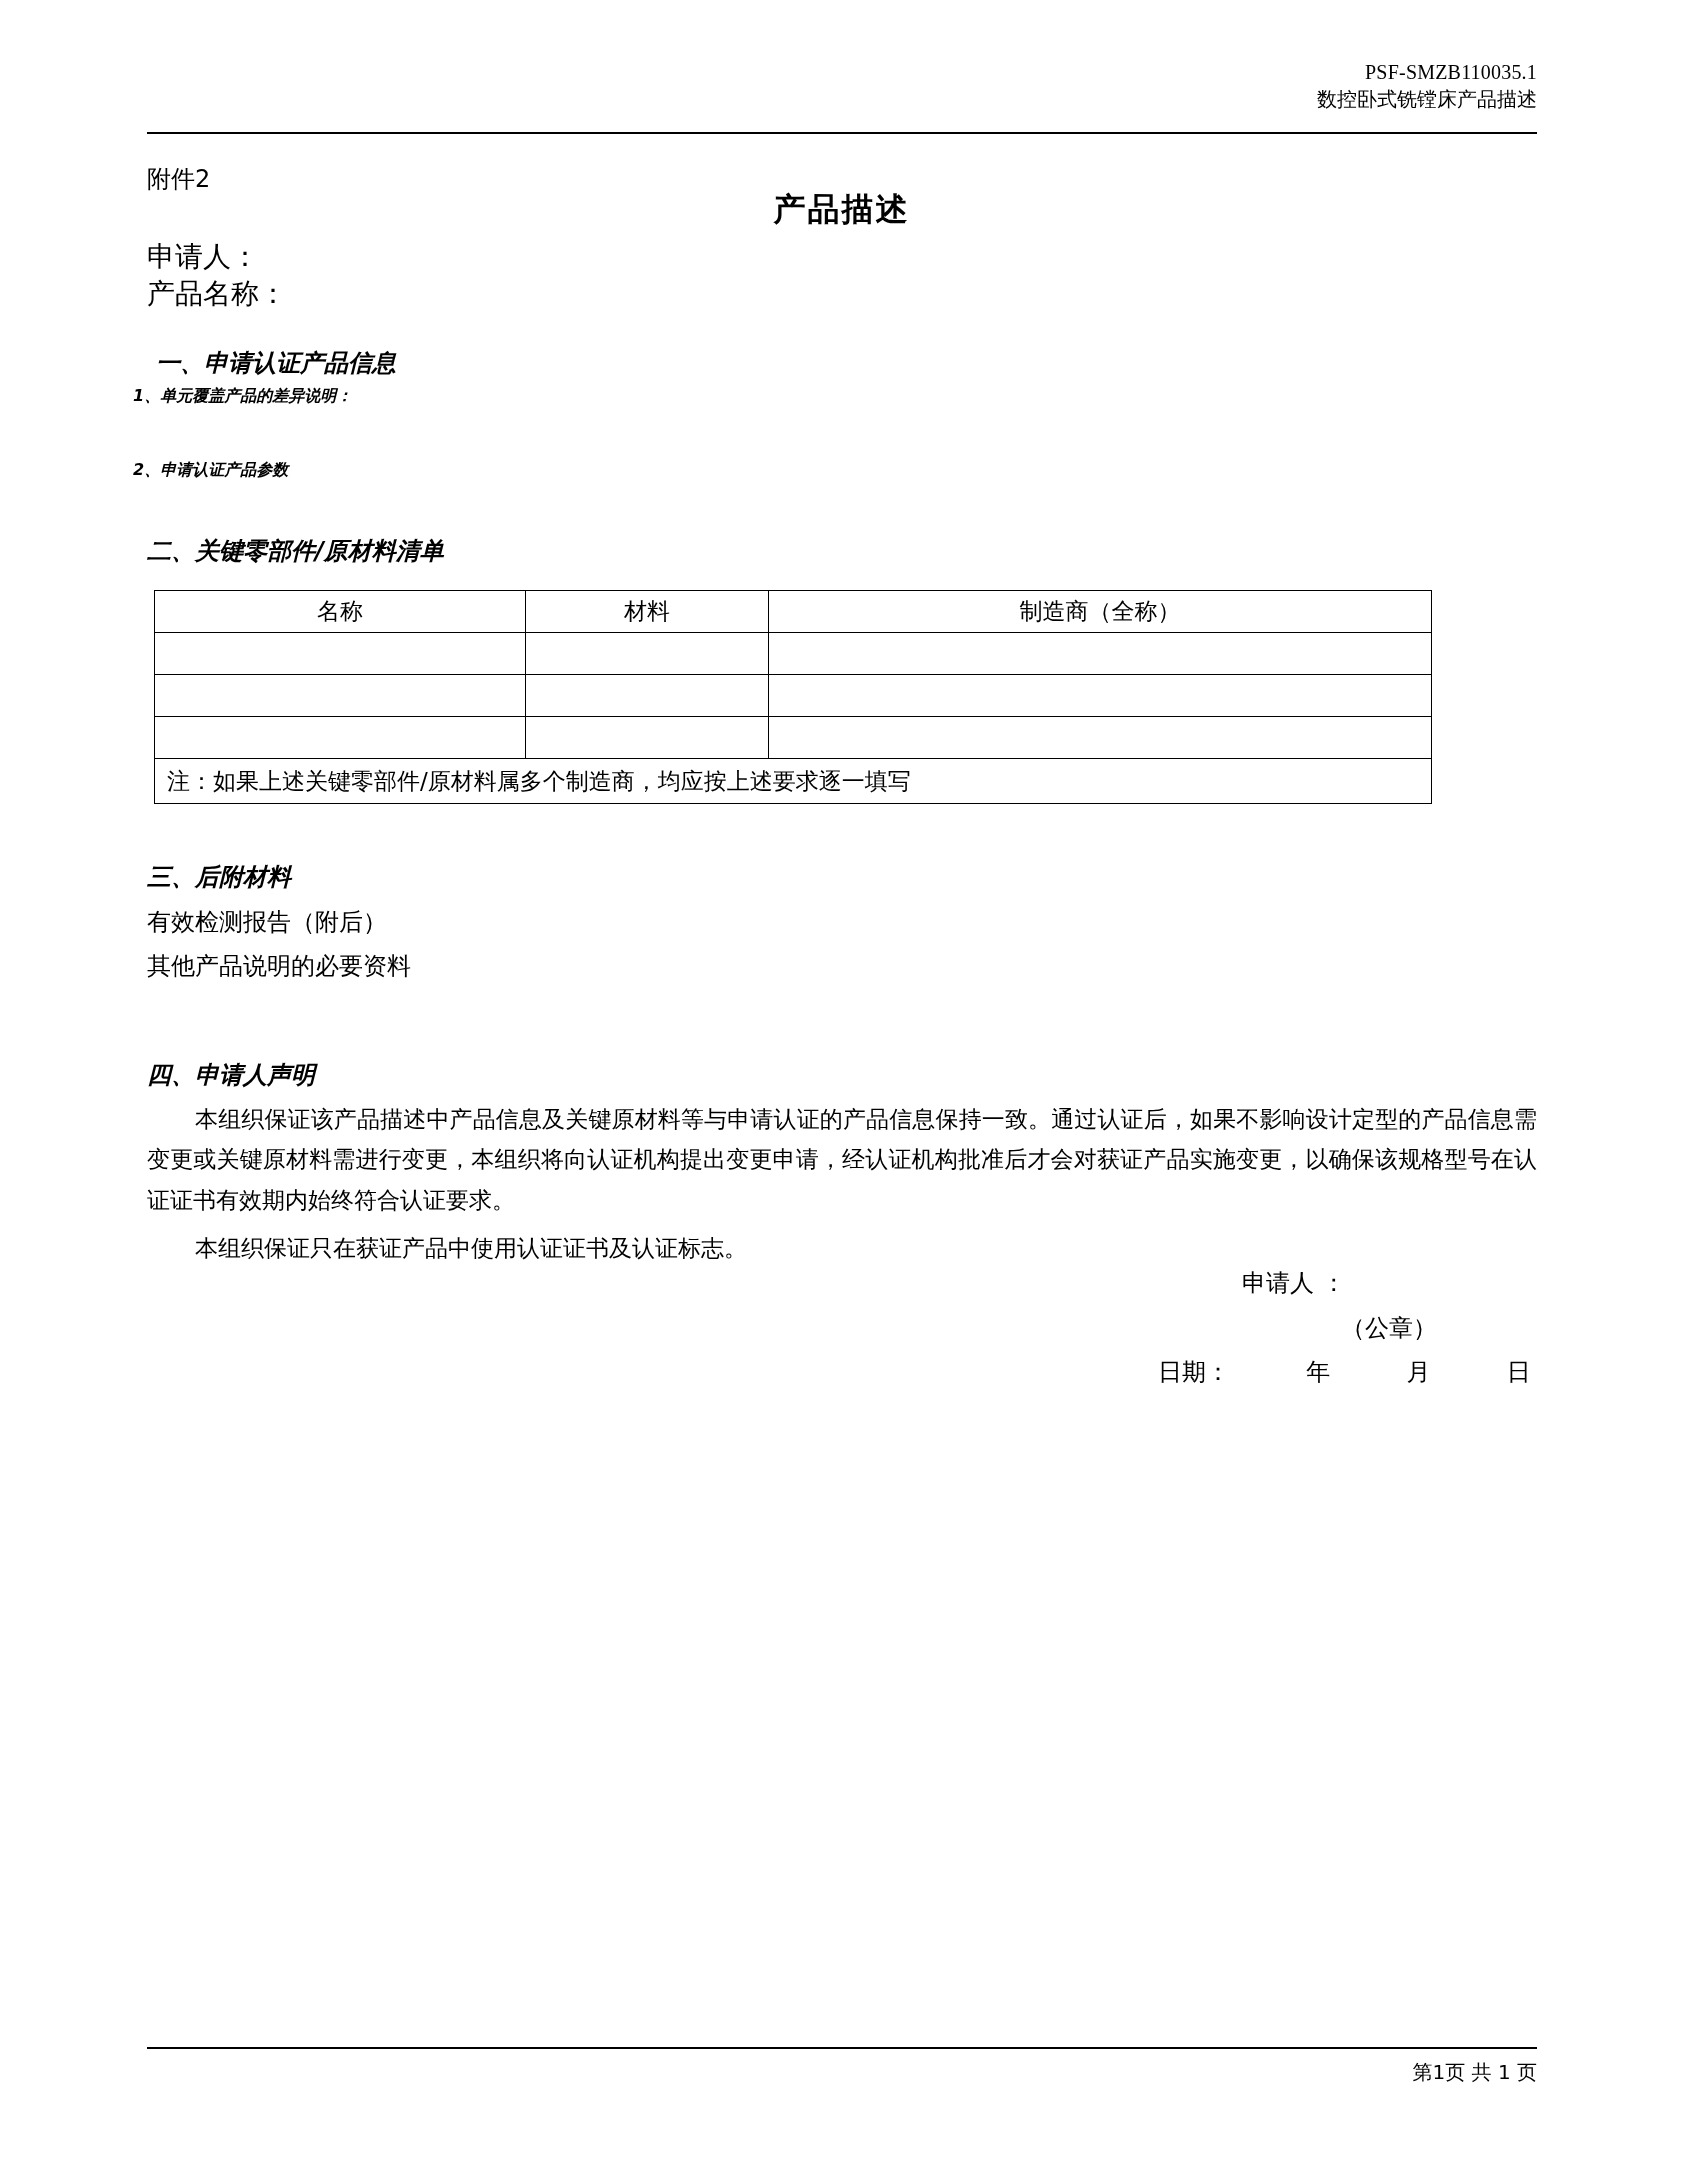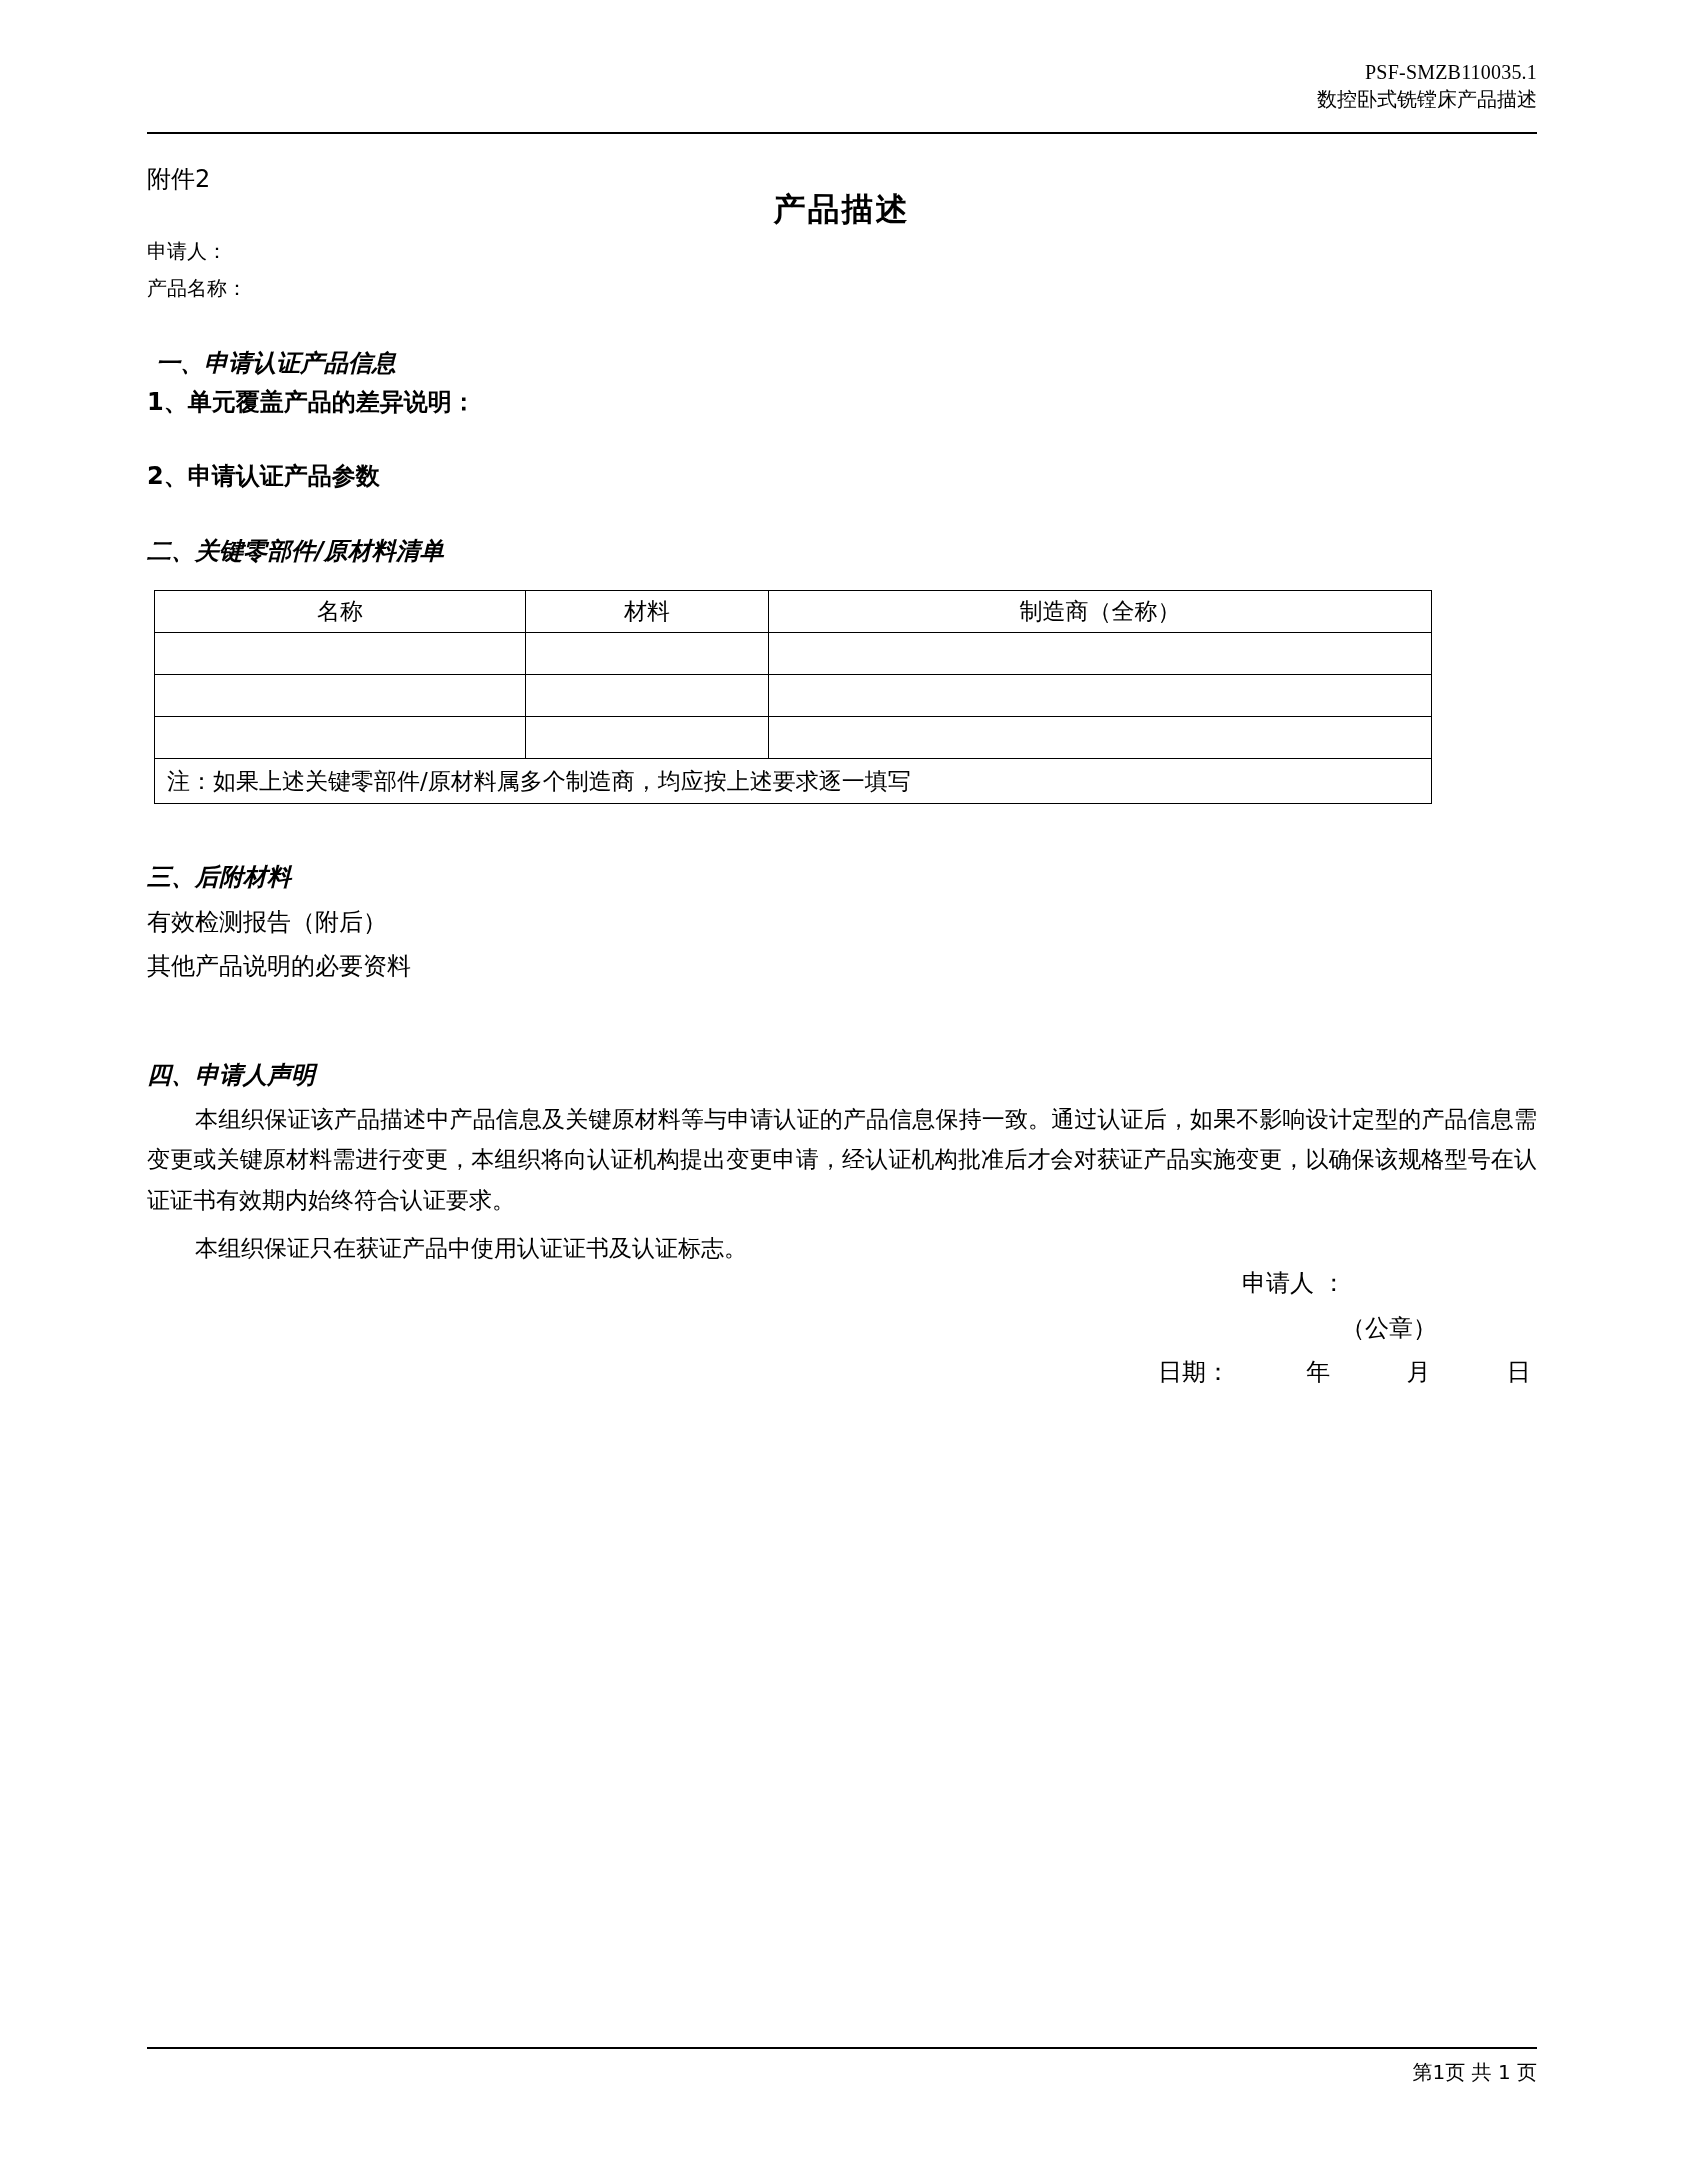--- a/index.html
+++ b/index.html
@@ -86,41 +86,42 @@
     top: 188px;
     width: 1683px;
     text-align: center;
     font-size: 32px;
     font-weight: bold;
     letter-spacing: 2px;
   }
   .field {
     position: absolute;
     left: 147px;
-    font-size: 20px;
+    font-size: 28px;
   }
   .field-applicant { top: 238px; }
   .field-product { top: 275px; }
 
   .sec-head {
     position: absolute;
     left: 147px;
     font-size: 24px;
     font-weight: bold;
     font-style: italic;
   }
   .sec1 { top: 347px; margin-left: 9px; }
   .sec2 { top: 535px; }
   .sec3 { top: 861px; }
   .sec4 { top: 1059px; }
 
   .sub {
     position: absolute;
-    left: 147px;
-    font-size: 24px;
+    left: 133px;
+    font-size: 16px;
+    font-style: italic;
     font-weight: bold;
   }
   .sub1 { top: 386px; }
   .sub2 { top: 460px; }
 
   .plain {
     position: absolute;
     left: 147px;
     font-size: 24px;
   }

